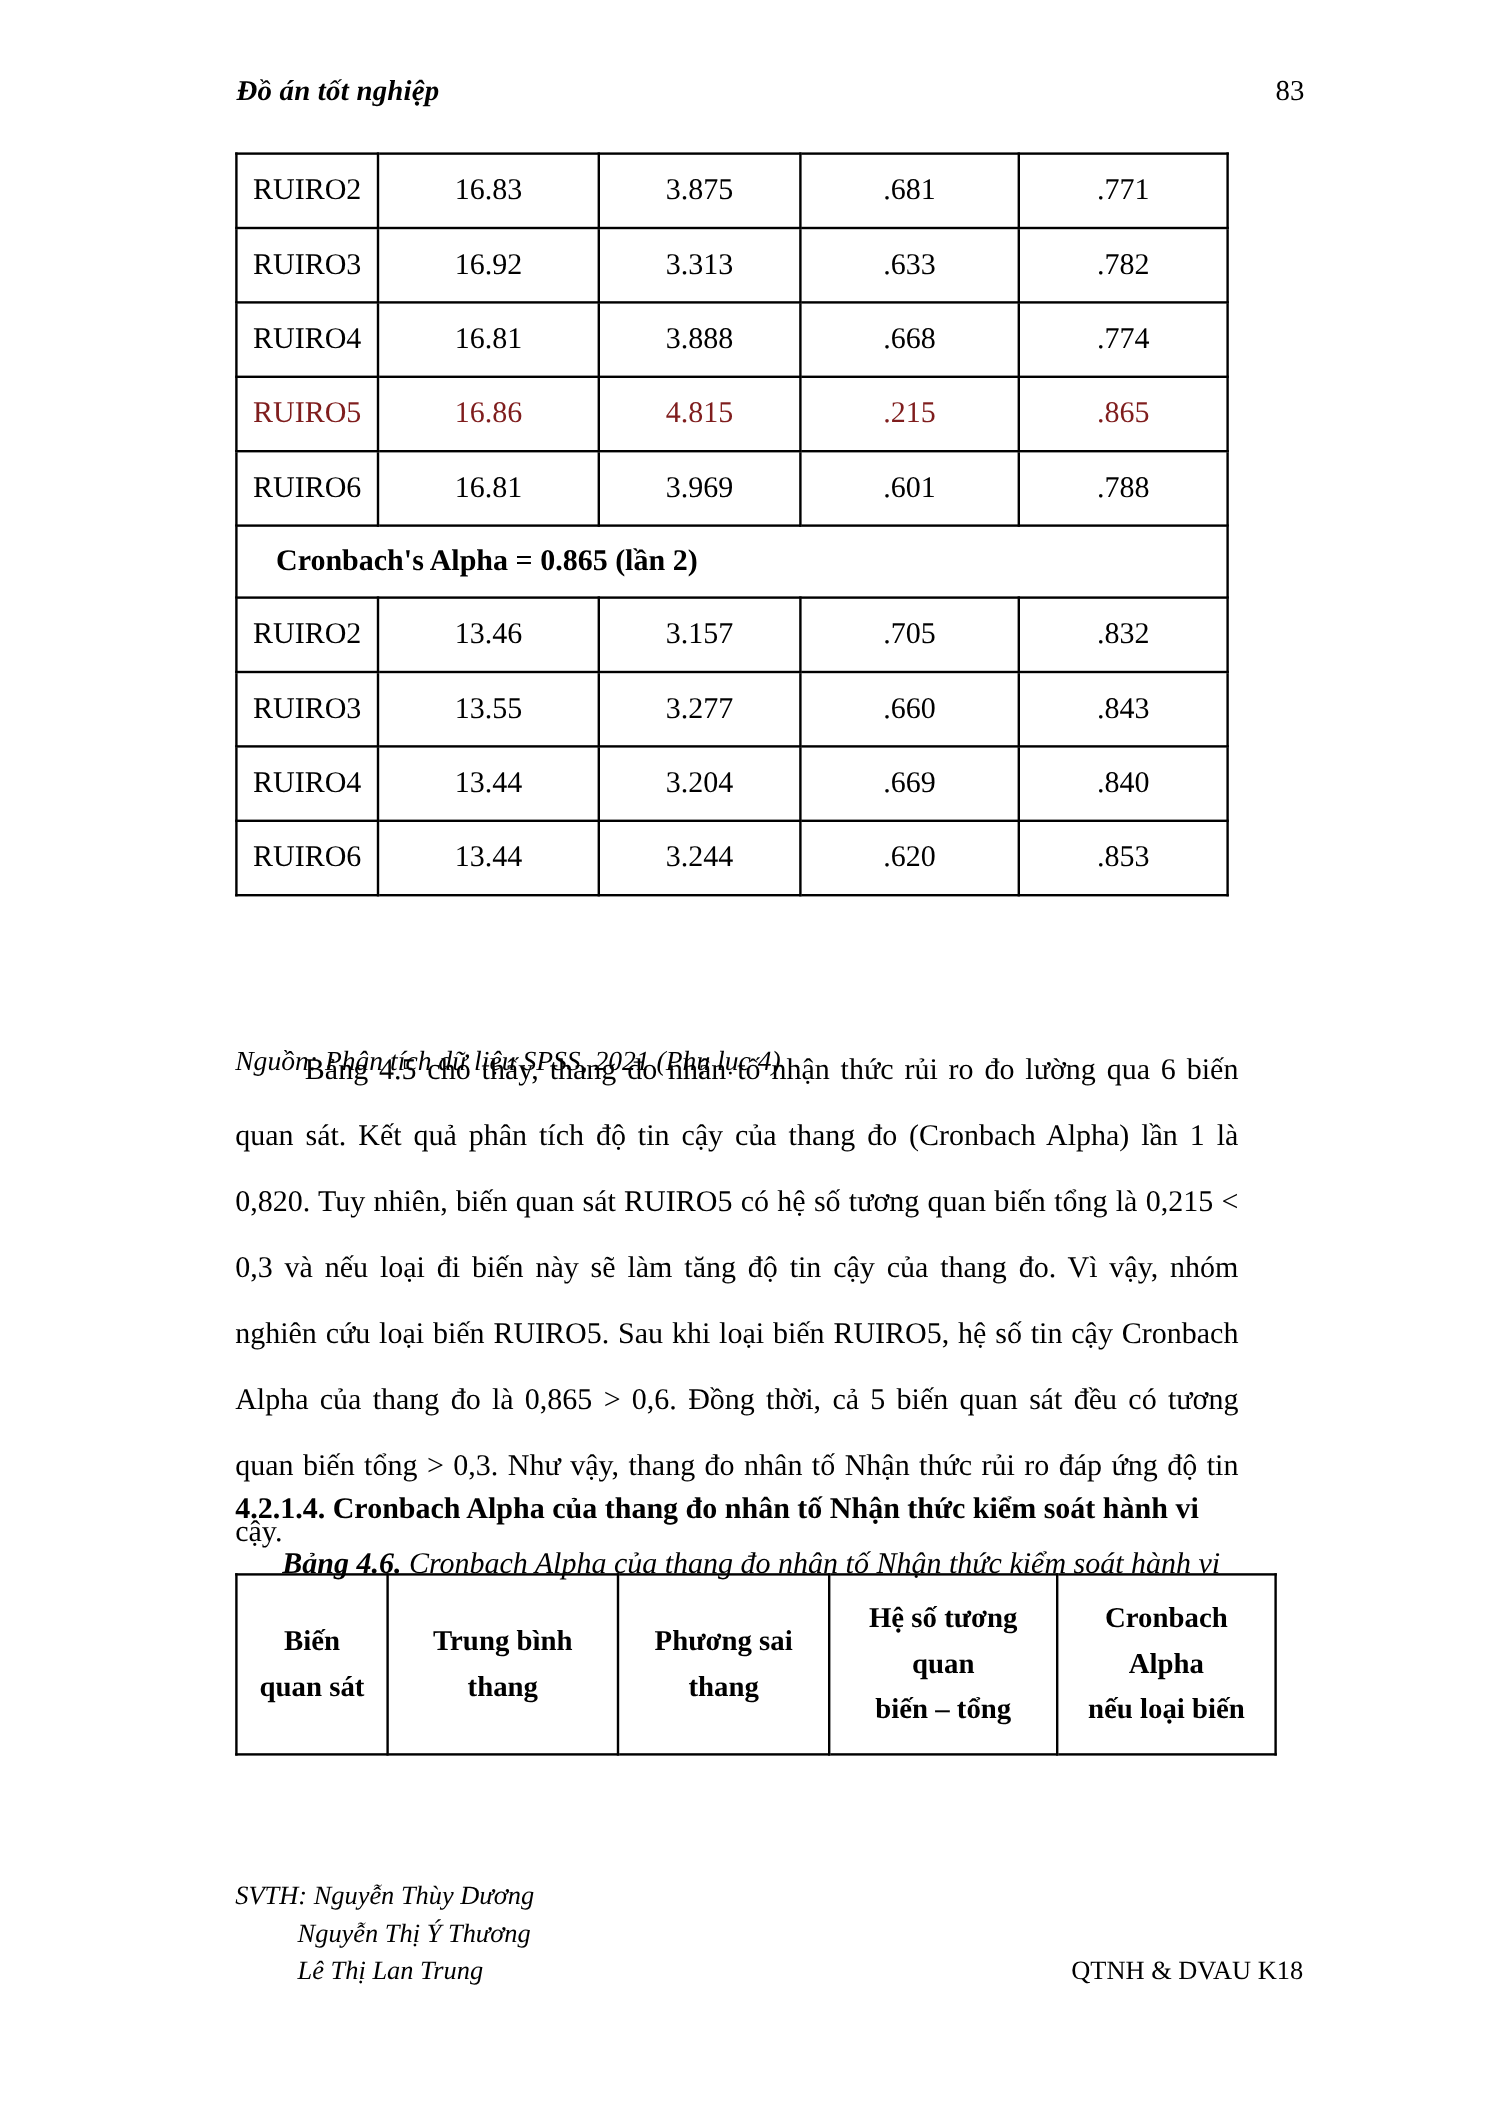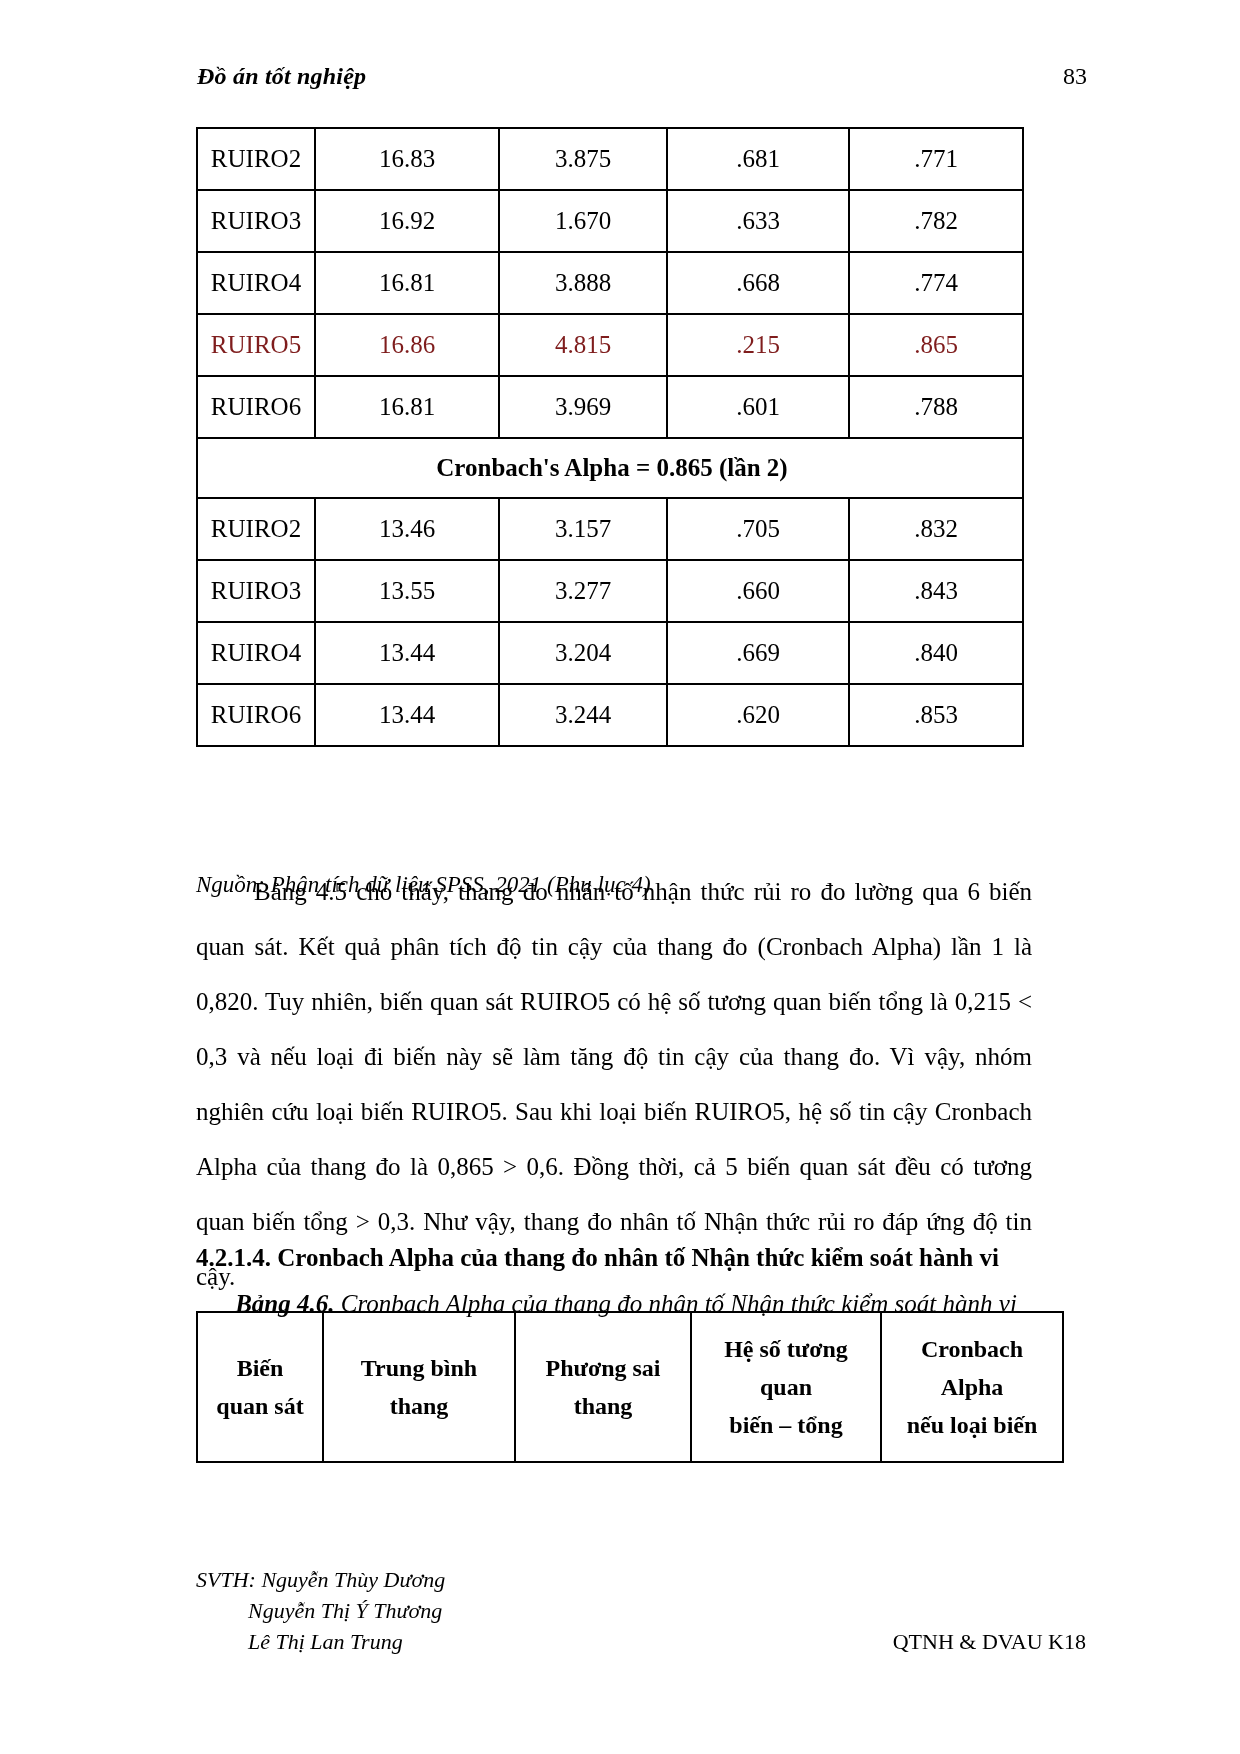--- a/index.html
+++ b/index.html
@@ -64,23 +64,23 @@
   .tbl td.c5  { width: 172px; }
 
   #table-cronbach-ruiro {
     position: absolute;
     left: 196px;
     top: 127px;
     width: 816px;
   }
   #table-cronbach-ruiro td { height: 60px; }
   #table-cronbach-ruiro td.alpha-row {
-    text-align: center;
-    font-weight: bold;
-    padding-left: 4px;
+    text-align: left;
+    font-weight: bold;
+    padding-left: 32px;
     height: 58px;
     font-size: 25px;
   }
   .red { color: #7f1d1d; }
 
   .source-note {
     position: absolute;
     left: 196px;
     top: 872px;
     font-style: italic;
@@ -172,21 +172,21 @@
         <tr>
           <td class="lbl">RUIRO2</td>
           <td class="c2">16.83</td>
           <td class="c3">3.875</td>
           <td class="c4">.681</td>
           <td class="c5">.771</td>
         </tr>
         <tr>
           <td class="lbl">RUIRO3</td>
           <td class="c2">16.92</td>
-          <td class="c3">1.670</td>
+          <td class="c3">3.313</td>
           <td class="c4">.633</td>
           <td class="c5">.782</td>
         </tr>
         <tr>
           <td class="lbl">RUIRO4</td>
           <td class="c2">16.81</td>
           <td class="c3">3.888</td>
           <td class="c4">.668</td>
           <td class="c5">.774</td>
         </tr>

